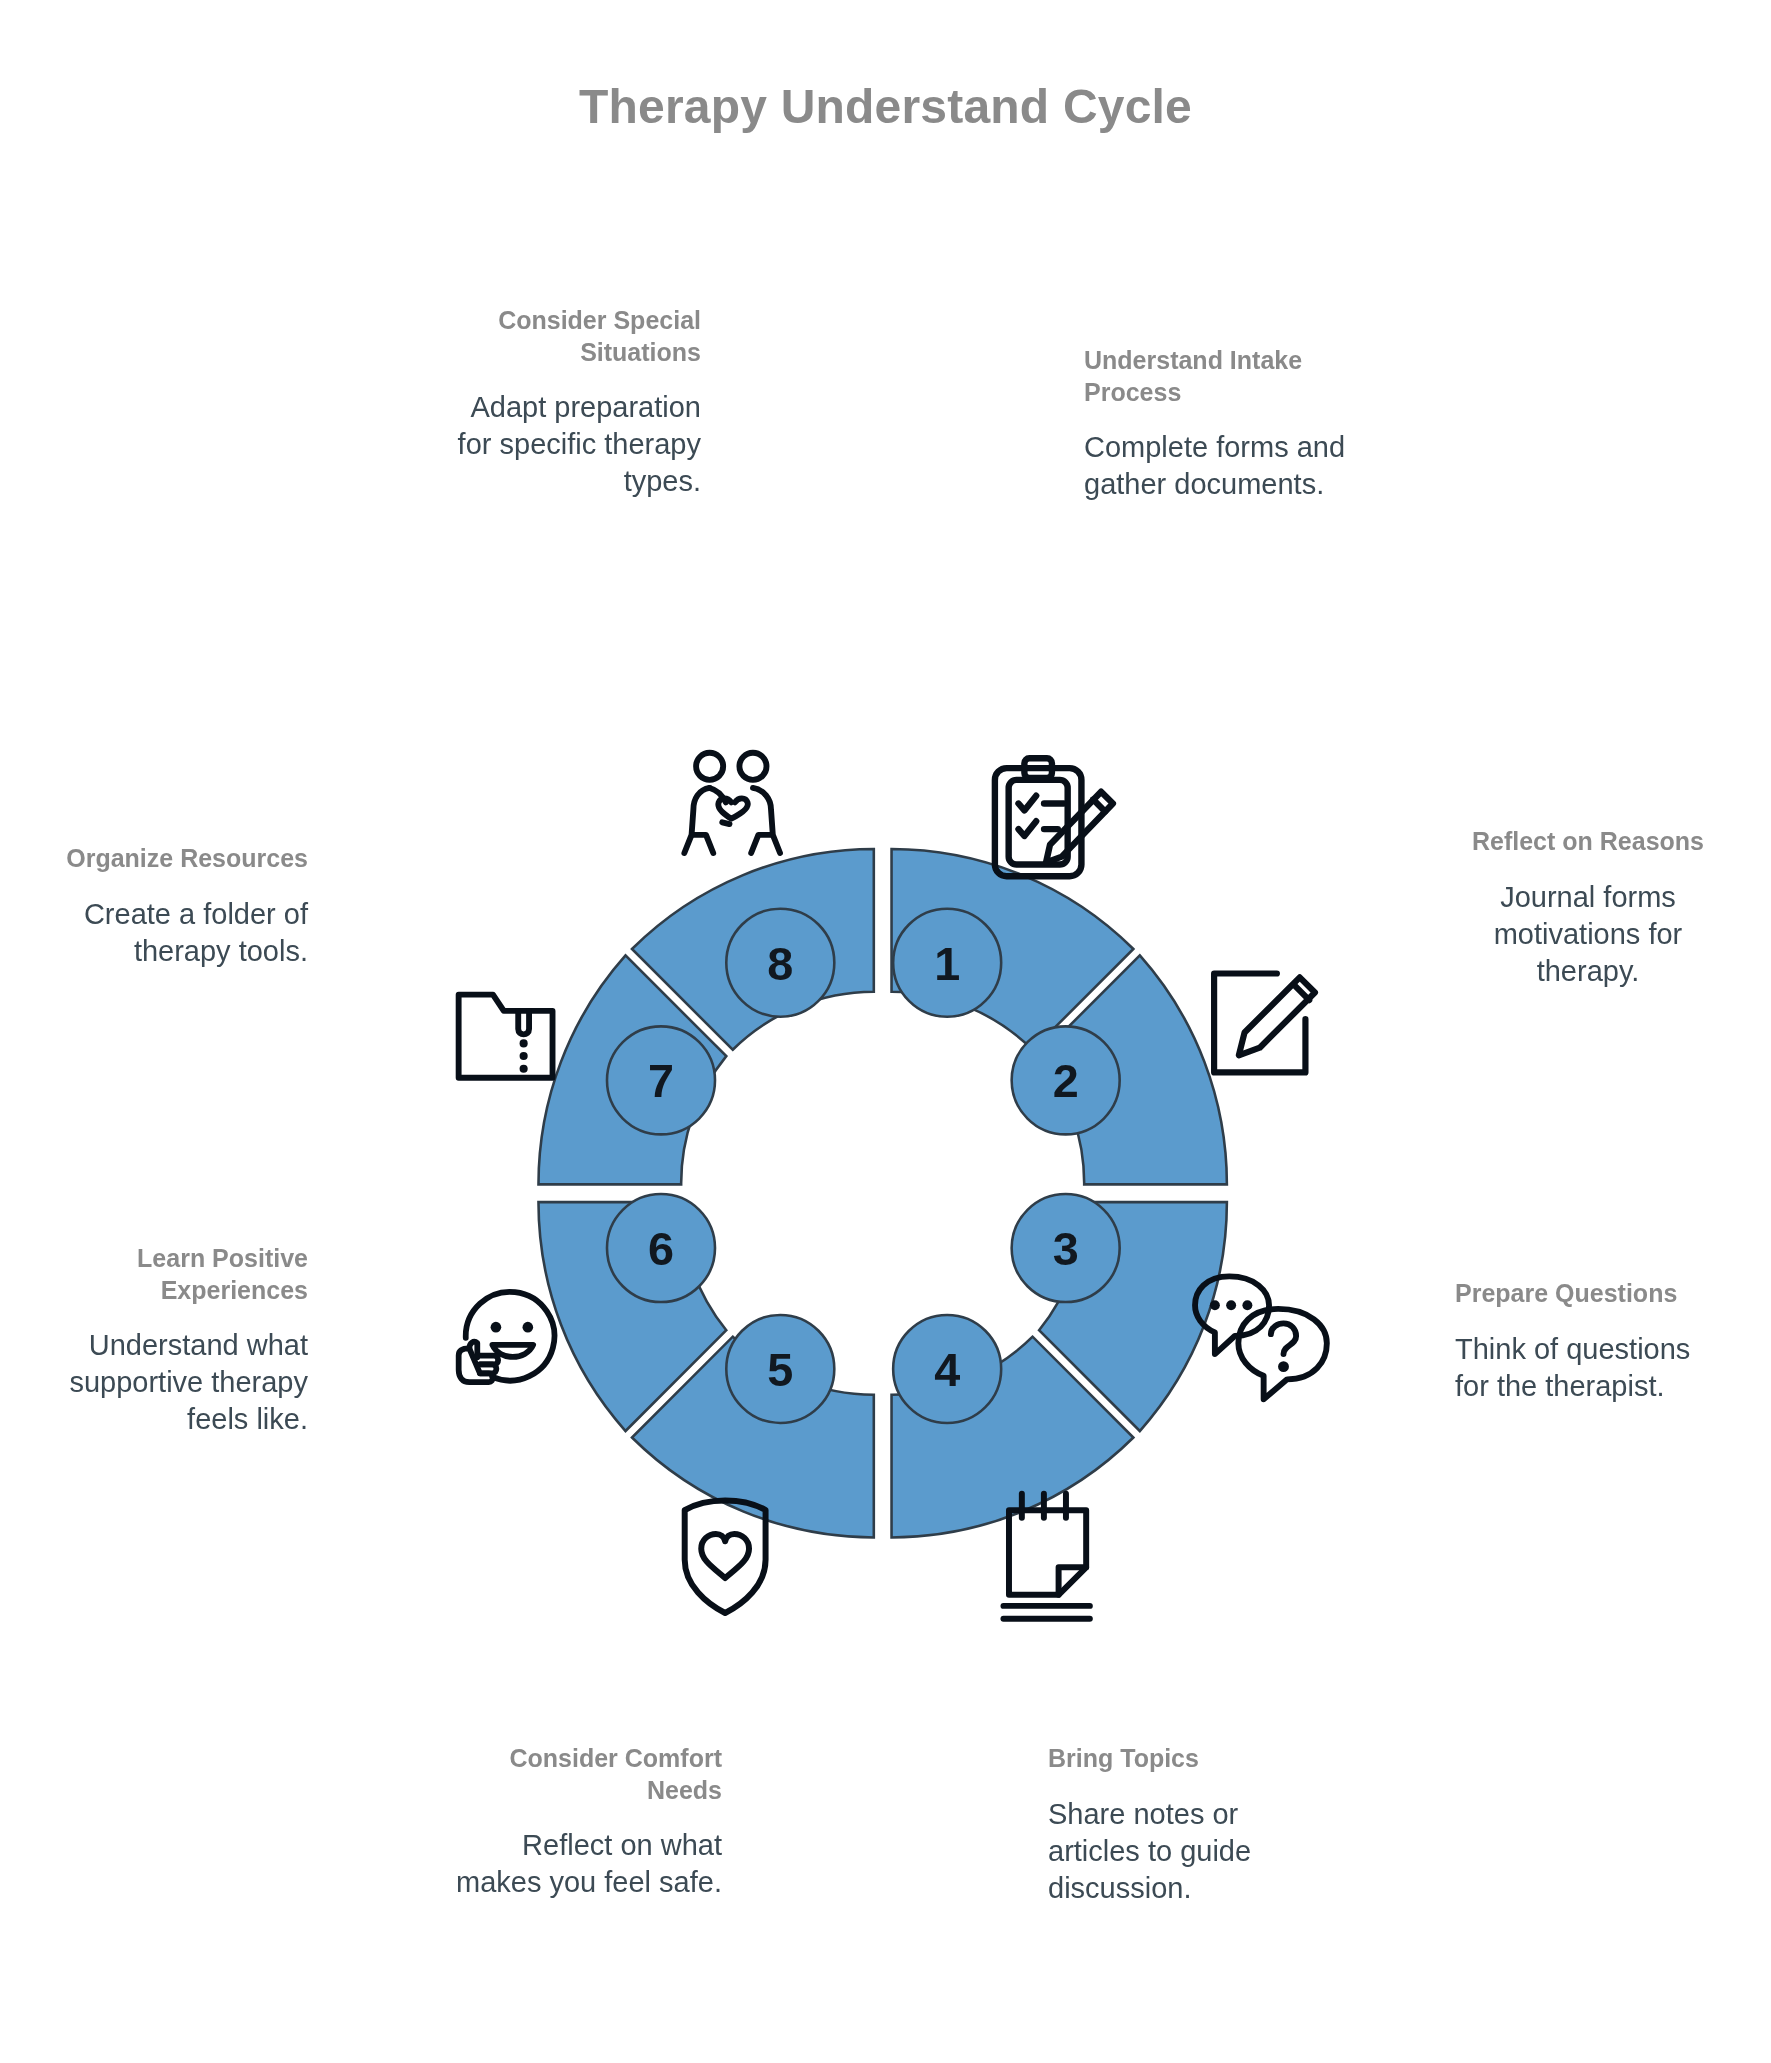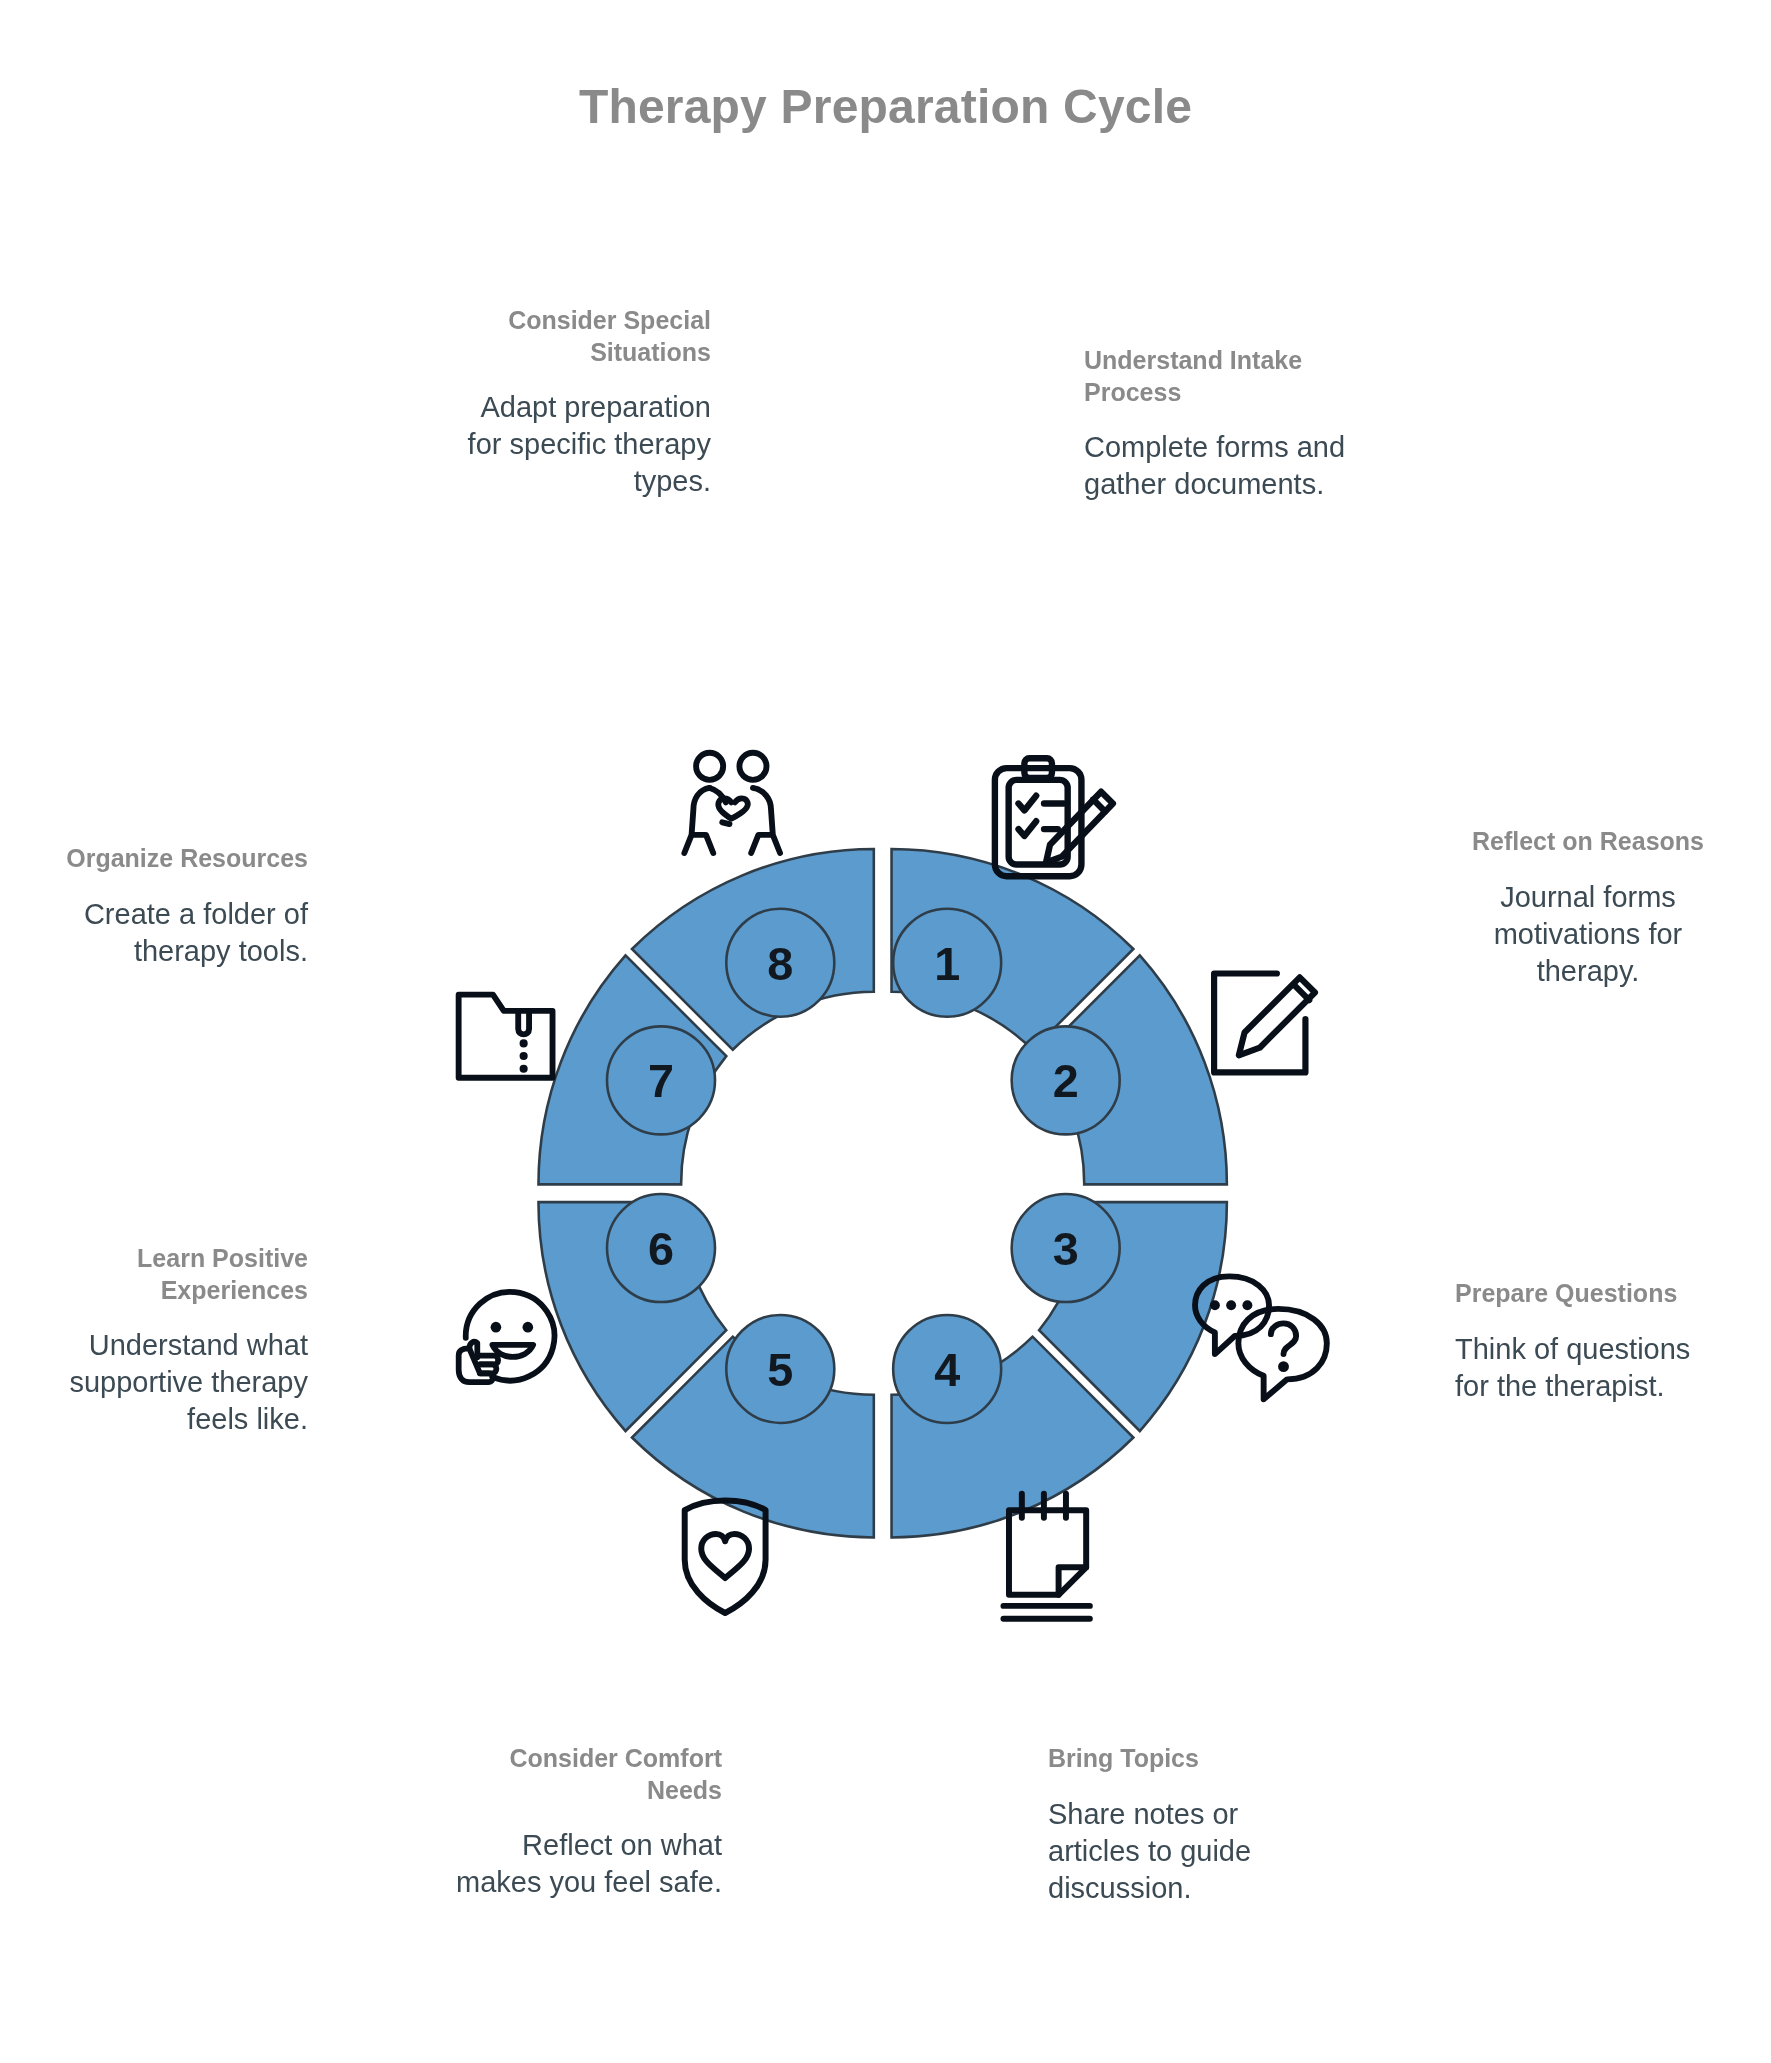--- a/index.html
+++ b/index.html
@@ -45,21 +45,21 @@
   }
   .callout .c-desc {
     font-size: 29px;
     color: #3c4a54;
     line-height: 1.28;
   }
   .align-right { text-align: right; }
   .align-left  { text-align: left; }
 
   
-  .co-8 { left: 445px;  top: 305px; }
+  .co-8 { left: 435px;  top: 305px; }
   .co-1 { left: 1048px; top: 345px; margin-left: 36px; }
   .co-2 { left: 1455px; top: 826px; text-align: center; }
   .co-3 { left: 1455px; top: 1278px; }
   .co-4 { left: 1048px; top: 1743px; }
   .co-5 { left: 456px;  top: 1743px; }
   .co-6 { left: 42px;   top: 1243px; }
   .co-7 { left: 42px;   top: 843px; }
 
   .num-text {
     font-size: 58px;
@@ -74,21 +74,21 @@
     stroke: #080f18;
     stroke-width: 6.5;
     stroke-linecap: round;
     stroke-linejoin: round;
   }
   .icon-fill { fill: #080f18; stroke: none; }
 </style>
 </head>
 <body>
 
-<div id="page-title">Therapy Preparation Cycle</div>
+<div id="page-title">Therapy Understand Cycle</div>
 
 <svg class="wheel" viewBox="0 0 2197 2560">
 
   <g>
     <path class="seg" fill="#5b9bcd" d="M 1106 1053
          A 427 427 0 0 1 1406 1177
          L 1281 1302
          A 250 250 0 0 0 1106 1230
          Z"></path>
   </g>

